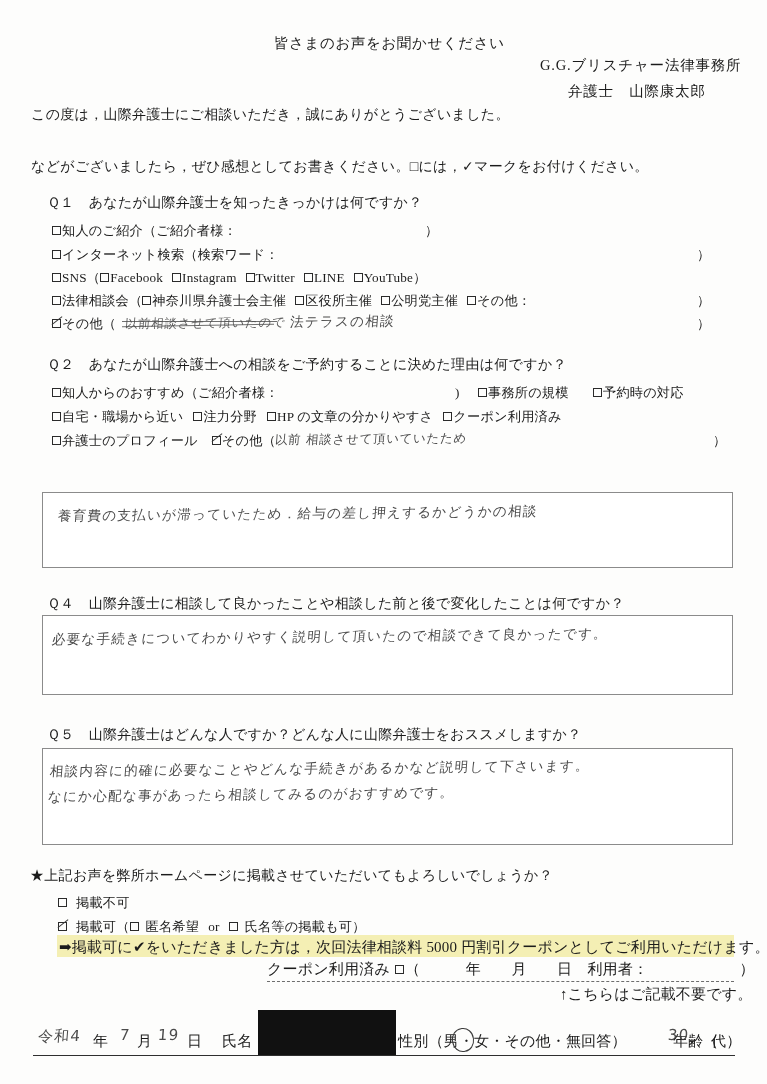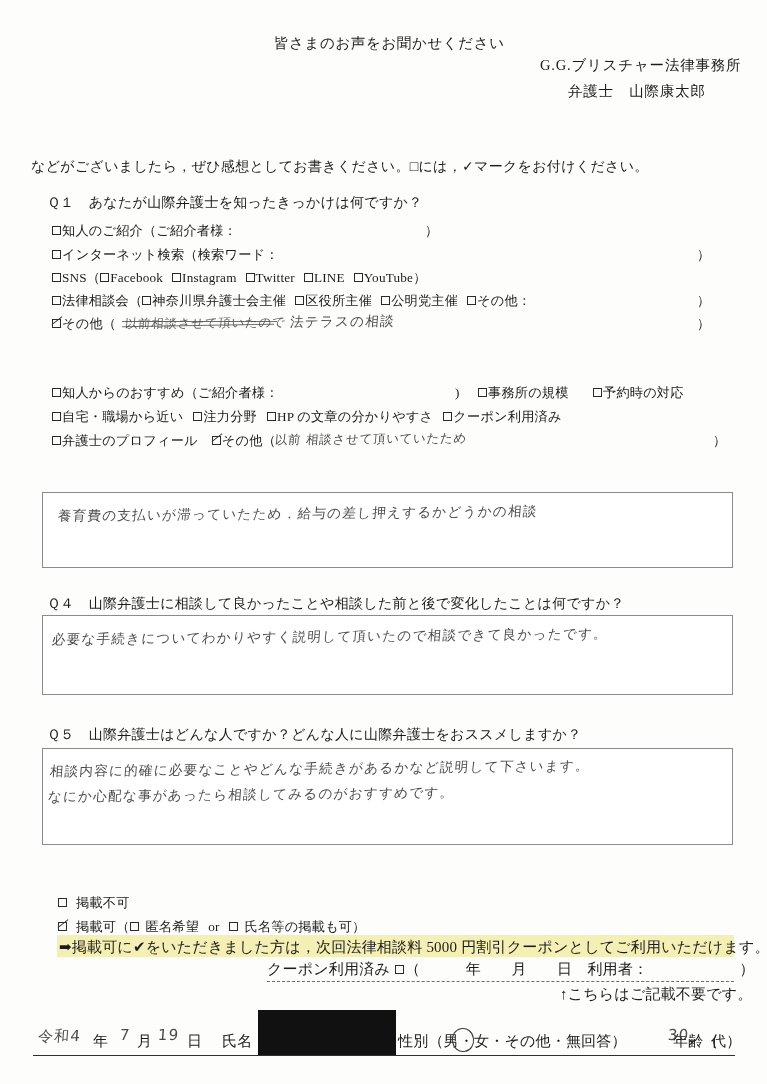--- a/index.html
+++ b/index.html
@@ -133,20 +133,21 @@
 </head>
 <body>
 
 <div class="page">
 
   <div class="t title" style="left:274px; top:36px;">皆さまのお声をお聞かせください</div>
 
   <div class="t firm" style="left:540px; top:58px;">G.G.ブリスチャー法律事務所</div>
   <div class="t firm" style="left:568px; top:84px;">弁護士　山際康太郎</div>
 
+  <div class="t body-line" style="left:31px; top:108px;">この度は，山際弁護士にご相談いただき，誠にありがとうございました。</div>
   <div class="t body-line" style="left:31px; top:160px;">などがございましたら，ぜひ感想としてお書きください。□には，✓マークをお付けください。</div>
 
   <div class="t q-head" style="left:47px; top:196px;">Ｑ１　あなたが山際弁護士を知ったきっかけは何ですか？</div>
 
   <div class="t opt" style="left:52px; top:224px;">
     <span class="cb"></span><span>知人のご紹介（ご紹介者様：</span>
   </div>
   <div class="t opt" style="left:425px; top:224px;">）</div>
 
   <div class="t opt" style="left:52px; top:248px;">
@@ -165,20 +166,21 @@
 
   <div class="t opt" style="left:52px; top:317px;">
     <span class="cb checked"></span><span>その他（</span>
   </div>
   <div class="hand sm" style="left:125px; top:315px; color:#555;">以前相談させて頂いたので</div>
   <div class="strike-scribble" style="left:122px; top:321px; width:155px;"></div>
   <div class="strike-scribble" style="left:122px; top:325px; width:152px; transform:rotate(-1deg);"></div>
   <div class="hand" style="left:290px; top:313px;">法テラスの相談</div>
   <div class="t opt" style="left:697px; top:317px;">）</div>
 
+  <div class="t q-head" style="left:47px; top:358px;">Ｑ２　あなたが山際弁護士への相談をご予約することに決めた理由は何ですか？</div>
 
   <div class="t opt" style="left:52px; top:386px;">
     <span class="cb"></span><span>知人からのおすすめ（ご紹介者様：</span>
   </div>
   <div class="t opt" style="left:455px; top:386px;">)</div>
   <div class="t opt" style="left:478px; top:386px;">
     <span class="cb"></span><span>事務所の規模</span>
   </div>
   <div class="t opt" style="left:593px; top:386px;">
     <span class="cb"></span><span>予約時の対応</span>
@@ -199,20 +201,21 @@
 
   <div class="t q-head" style="left:47px; top:597px;">Ｑ４　山際弁護士に相談して良かったことや相談した前と後で変化したことは何ですか？</div>
   <div class="ansbox" style="left:42px; top:615px; width:691px; height:80px;"></div>
   <div class="hand" style="left:52px; top:628px;">必要な手続きについてわかりやすく説明して頂いたので相談できて良かったです。</div>
 
   <div class="t q-head" style="left:47px; top:728px;">Ｑ５　山際弁護士はどんな人ですか？どんな人に山際弁護士をおススメしますか？</div>
   <div class="ansbox" style="left:42px; top:748px; width:691px; height:97px;"></div>
   <div class="hand" style="left:50px; top:760px;">相談内容に的確に必要なことやどんな手続きがあるかなど説明して下さいます。</div>
   <div class="hand" style="left:48px; top:786px;">なにか心配な事があったら相談してみるのがおすすめです。</div>
 
+  <div class="t q-head" style="left:30px; top:869px;">★上記お声を弊所ホームページに掲載させていただいてもよろしいでしょうか？</div>
 
   <div class="t opt" style="left:58px; top:896px;">
     <span class="cb"></span><span style="display:inline-block;width:8px"></span><span>掲載不可</span>
   </div>
 
   <div class="t opt" style="left:58px; top:920px;">
     <span class="cb checked"></span><span style="display:inline-block;width:8px"></span><span>掲載可（</span><span class="cb"></span><span style="display:inline-block;width:6px"></span><span>匿名希望</span><span style="display:inline-block;width:9px"></span><span>or</span><span style="display:inline-block;width:9px"></span><span class="cb"></span><span style="display:inline-block;width:6px"></span><span>氏名等の掲載も可）</span>
   </div>
 
   <div class="highlight" style="left:57px; top:935px; width:677px; height:22px;"></div>

